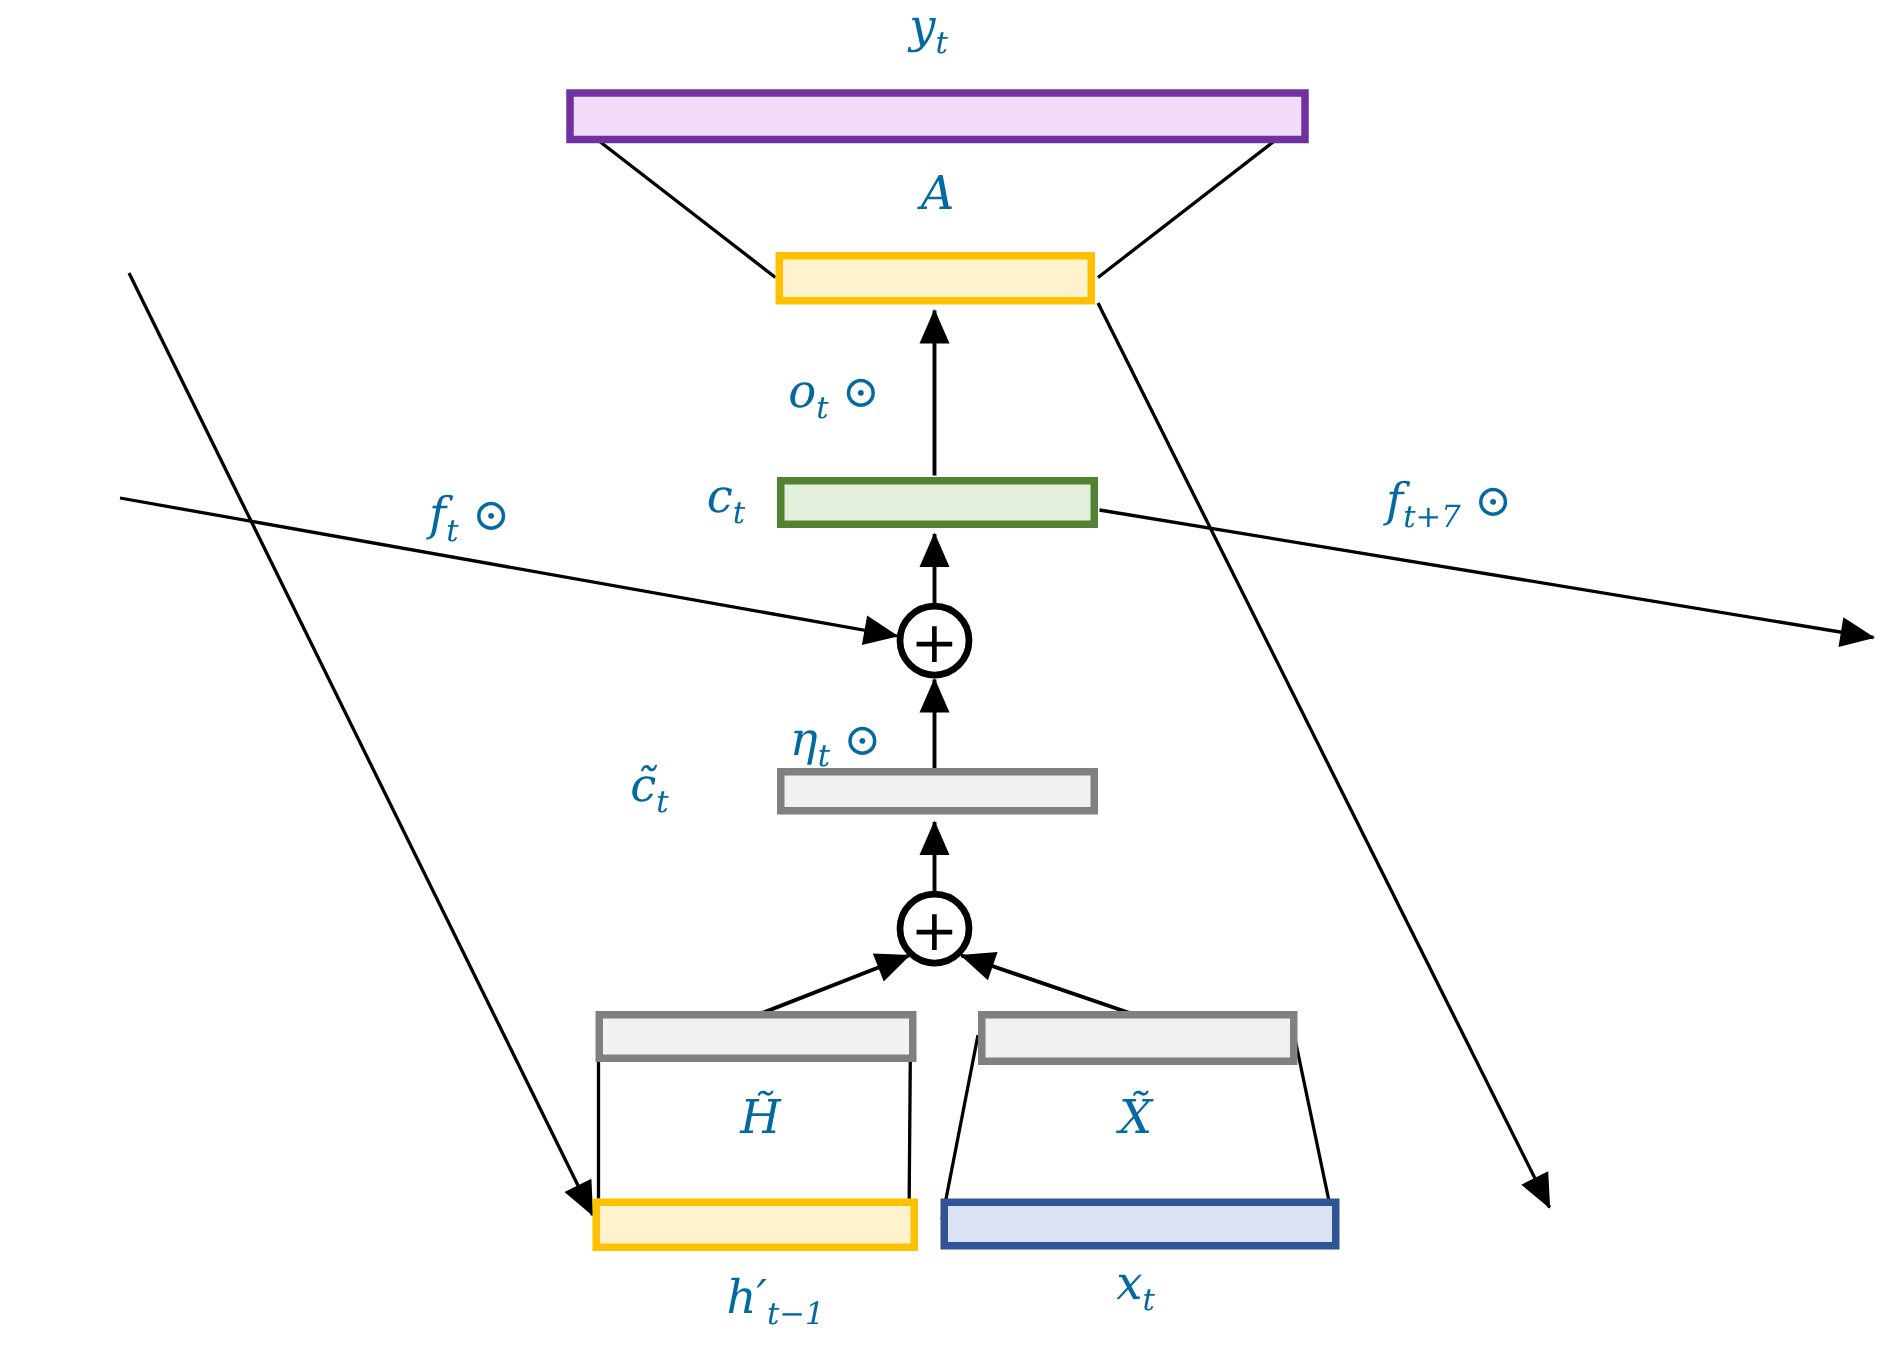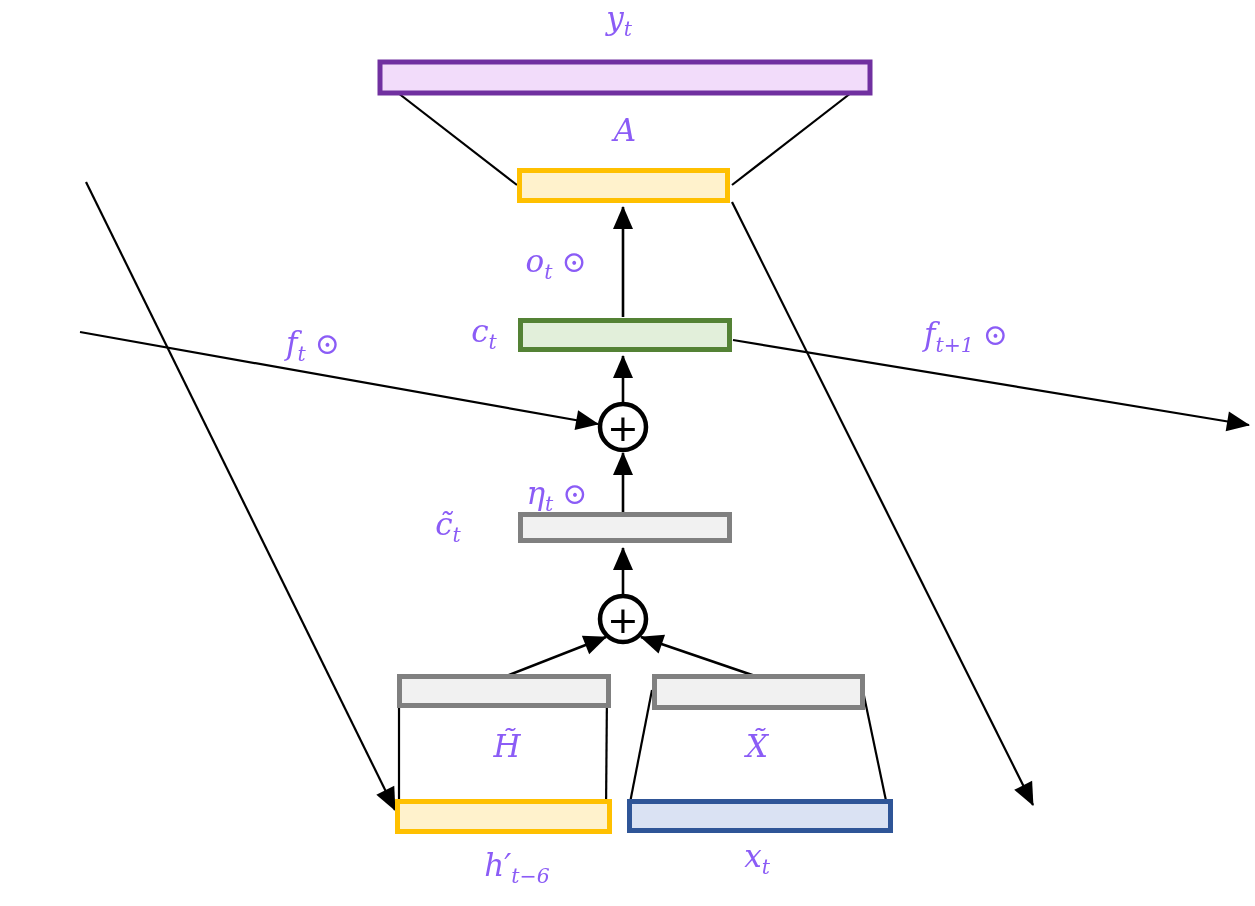--- a/index.html
+++ b/index.html
@@ -19,21 +19,21 @@
     font-family:"DejaVu Sans", sans-serif;
     font-size:38px; fill:#000000;
     text-anchor:middle; dominant-baseline:central;
   }
   .lbl {
     position:absolute;
     transform:translate(-50%,-50%);
     white-space:nowrap;
     font-style:italic;
     font-size:31px;
-    color:#8b5cf6;
+    color:#0369a1;
     line-height:1;
   }
   .lbl sub { font-size:0.66em; font-style:italic; }
   .lbl .op { font-style:normal; font-size:30px; margin-left:9px; }
 </style>
 </head>
 <body>
 
 <div class="stage">
 
@@ -92,40 +92,40 @@
 
   <div class="lbl" style="left:484px; top:334px">
     <span>c</span><sub>t</sub>
   </div>
 
   <div class="lbl" style="left:313px; top:346px">
     <span>f</span><sub>t</sub><span class="op">⊙</span>
   </div>
 
   <div class="lbl" style="left:966px; top:337px">
-    <span>f</span><sub>t+1</sub><span class="op">⊙</span>
+    <span>f</span><sub>t+7</sub><span class="op">⊙</span>
   </div>
 
   <div class="lbl" style="left:557px; top:496px">
     <span>η</span><sub>t</sub><span class="op">⊙</span>
   </div>
 
-  <div class="lbl" style="left:448px; top:527px">
+  <div class="lbl" style="left:433px; top:527px">
     <span>c̃</span><sub>t</sub>
   </div>
 
   <div class="lbl" style="left:507px; top:746px">
     <span>H̃</span>
   </div>
 
   <div class="lbl" style="left:757px; top:746px">
     <span>X̃</span>
   </div>
 
   <div class="lbl" style="left:517px; top:868px">
-    <span>h′</span><sub>t−6</sub>
+    <span>h′</span><sub>t−1</sub>
   </div>
 
   <div class="lbl" style="left:757px; top:859px">
     <span>x</span><sub>t</sub>
   </div>
 
 </div>
 
 </body></html>

